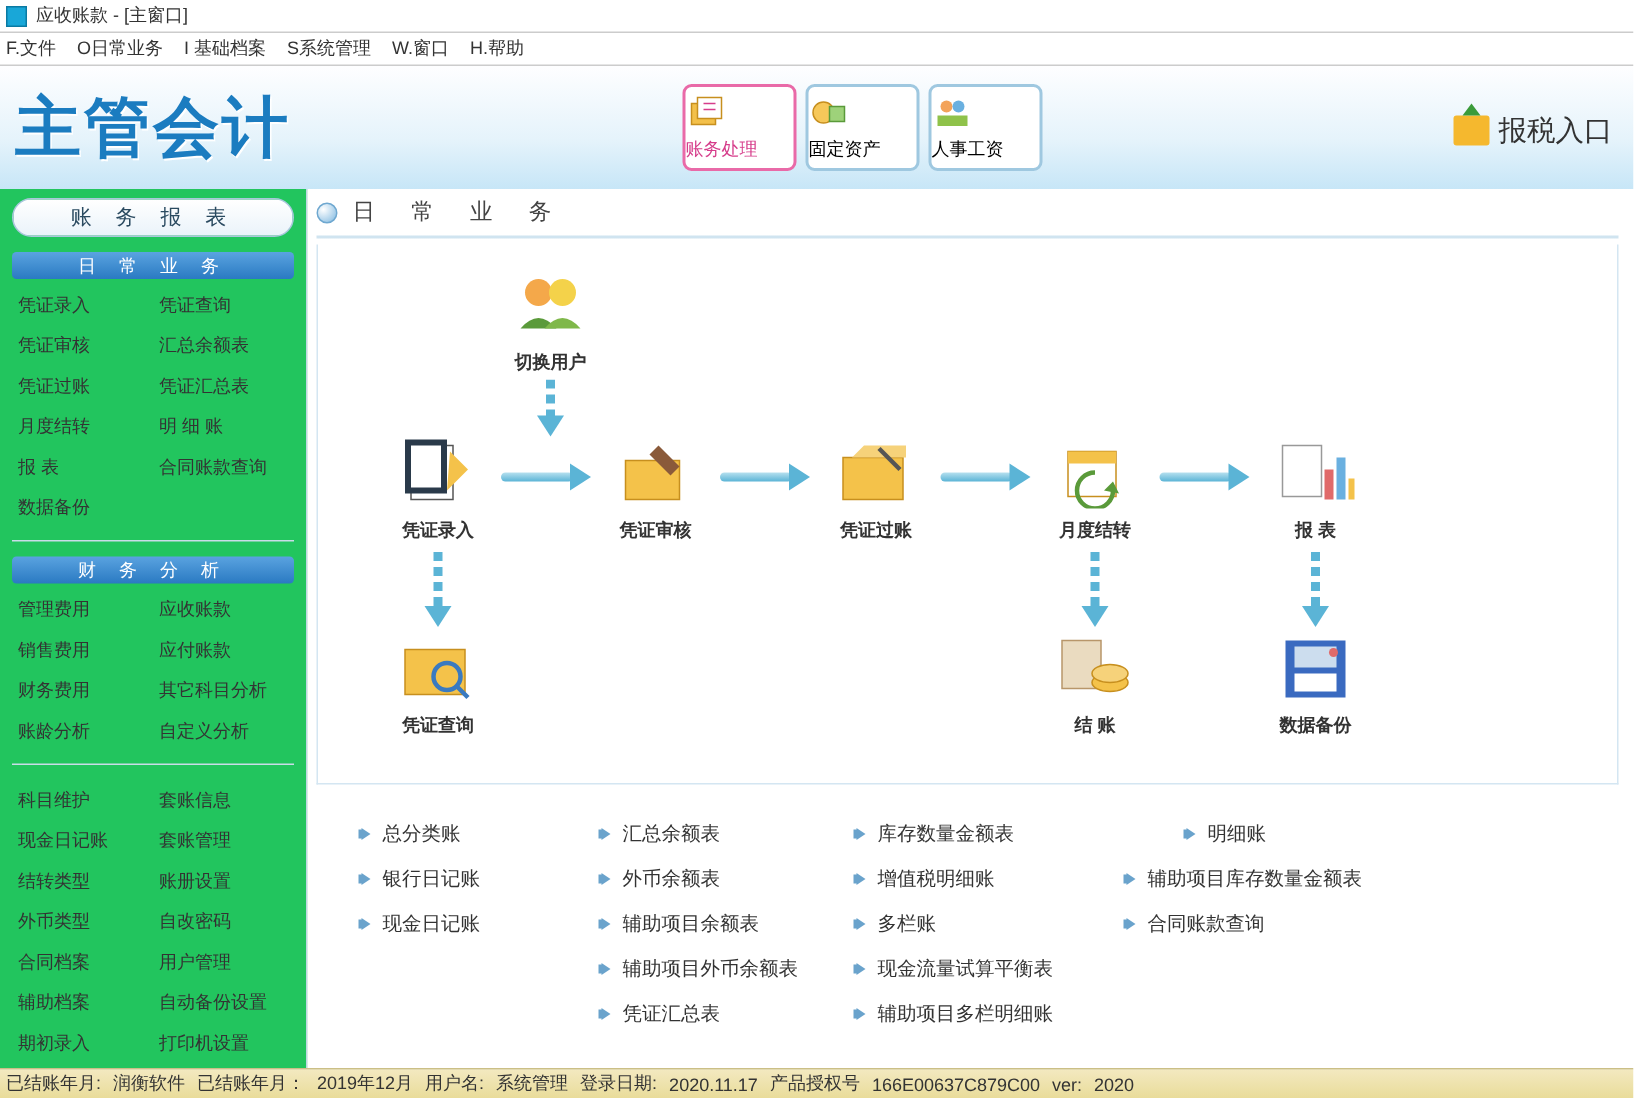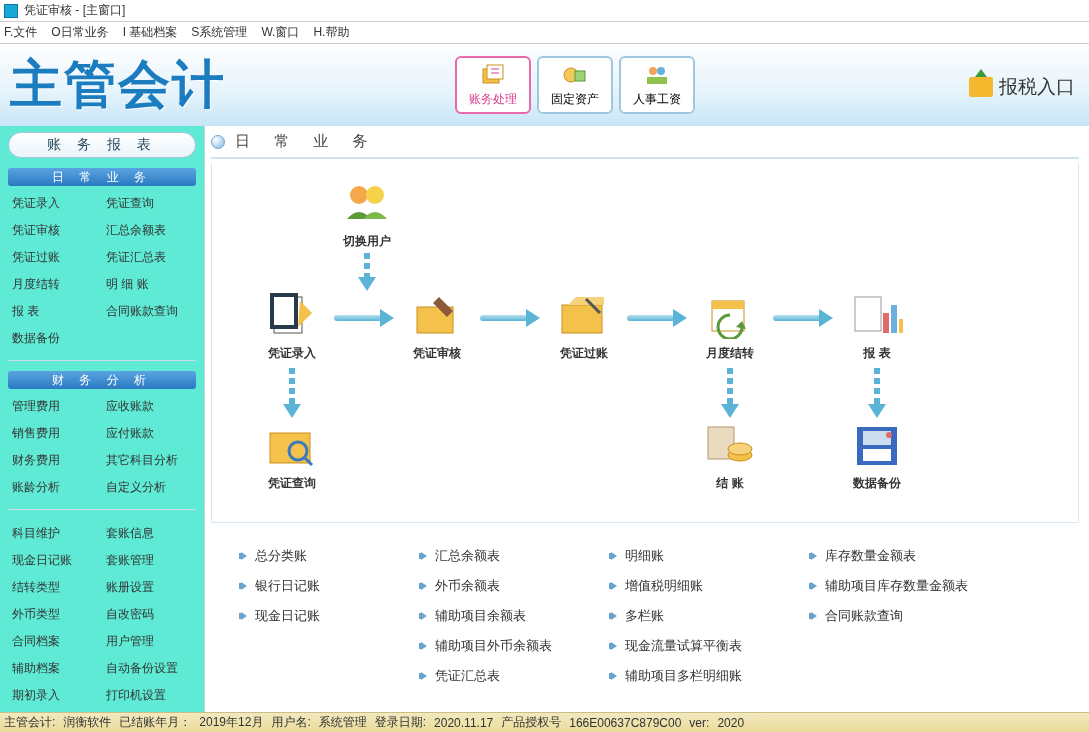--- a/index.html
+++ b/index.html
@@ -7,34 +7,34 @@
 
 
 .title-bar { height: 22px; background: #fff; display: flex; align-items: center; padding-left: 4px; font-size: 12px; color: #333; border-bottom: 1px solid #ccc; }
 .title-bar .app-icon { width: 14px; height: 14px; background: #19a7d8; margin-right: 6px; display: inline-block; border: 1px solid #0a7aa3; }
 
 
 .menu-bar { height: 22px; background: #fff; display: flex; align-items: center; padding-left: 4px; font-size: 12px; color: #333; gap: 14px; border-bottom: 1px solid #ccc; }
 
 
 .header-banner { height: 82px; background: linear-gradient(to bottom, #fefeff 0%, #e5f3fb 60%, #c7e6f7 100%); display: flex; align-items: center; padding: 0 10px; position: relative; }
-.logo-text { font-size: 52px; font-weight: bold; color: #1b7cc0; letter-spacing: 2px; text-shadow: 1px 1px 0 #fff; font-family: "SimHei", sans-serif; }
+.logo-text { font-size: 44px; font-weight: bold; color: #1b7cc0; letter-spacing: 2px; text-shadow: 1px 1px 0 #fff; font-family: "SimHei", sans-serif; }
 .top-buttons { position: absolute; left: 455px; top: 12px; display: flex; gap: 6px; }
-.top-btn { width: 76px; height: 58px; background: #fff; border: 2px solid #9fc8e0; border-radius: 6px; display: flex; flex-direction: column; align-items: center; justify-content: center; font-size: 12px; cursor: pointer; }
+.top-btn { width: 76px; height: 58px; background: #fff; border: 2px solid #9fc8e0; border-radius: 6px; display: flex; flex-direction: column; justify-content: center; font-size: 12px; cursor: pointer; }
 .top-btn.active { border-color: #e96aa8; color: #d63d8b; }
 .top-btn .ico { width: 28px; height: 24px; margin-bottom: 4px; }
 .tax-entry { position: absolute; right: 14px; top: 30px; display: flex; align-items: center; gap: 6px; font-size: 19px; color: #333; cursor: pointer; }
 .tax-entry .tax-ico { width: 24px; height: 20px; background: #f5b82e; border-radius: 2px; position: relative; }
 .tax-entry .tax-ico::before { content: ""; position: absolute; top: -8px; left: 6px; width: 0; height: 0; border-left: 6px solid transparent; border-right: 6px solid transparent; border-bottom: 8px solid #3a9b3a; }
 
 
 .body-wrap { display: flex; height: 586px; background: #fff; }
 
 
-.sidebar { width: 205px; background: #5eead4; border-right: 1px solid #c0d6e4; padding: 6px 8px; overflow: hidden; }
+.sidebar { width: 205px; background: #22c55e; border-right: 1px solid #c0d6e4; padding: 6px 8px; overflow: hidden; }
 .side-title-pill { background: linear-gradient(to bottom, #fff, #eaf3fa); border: 1px solid #a9c7dc; border-radius: 14px; height: 26px; display: flex; align-items: center; justify-content: center; font-size: 14px; letter-spacing: 6px; color: #2a4a60; margin-bottom: 10px; }
 .side-section-hdr { background: linear-gradient(to bottom, #5aa3e0, #2a7ac2); color: #fff; height: 18px; font-size: 12px; letter-spacing: 6px; display: flex; align-items: center; justify-content: center; border-radius: 3px; margin-bottom: 4px; }
 .side-grid { display: grid; grid-template-columns: 1fr 1fr; font-size: 12px; color: #333; }
 .side-grid div { padding: 5px 4px; cursor: pointer; }
 .side-sep { height: 1px; background: #c9dce8; margin: 8px 0 10px; }
 
 
 .main { flex: 1; background: #fff; padding: 6px 10px 0 6px; position: relative; overflow: hidden; }
 .main-hdr { display: flex; align-items: center; gap: 10px; margin-bottom: 6px; }
 .main-hdr-dot { width: 14px; height: 14px; border-radius: 50%; background: radial-gradient(circle at 30% 30%, #fff, #7fb8e0); border: 1px solid #6fa8d0; }
@@ -48,40 +48,40 @@
 .arrow-h { position: absolute; height: 14px; }
 .arrow-h::before { content: ""; position: absolute; left: 0; right: 12px; top: 4px; height: 6px; background: linear-gradient(to bottom, #b6e0ef, #5bb4d6); border-radius: 3px; }
 .arrow-h::after { content: ""; position: absolute; right: 0; top: -2px; width: 0; height: 0; border-top: 9px solid transparent; border-bottom: 9px solid transparent; border-left: 14px solid #5bb4d6; }
 
 .arrow-v { position: absolute; width: 14px; }
 .arrow-v-dash { position: absolute; width: 6px; background-image: linear-gradient(to bottom, #5bb4d6 60%, transparent 40%); background-size: 6px 10px; left: 4px; top: 0; bottom: 12px; }
 .arrow-v::after { content: ""; position: absolute; bottom: 0; left: -2px; width: 0; height: 0; border-left: 9px solid transparent; border-right: 9px solid transparent; border-top: 14px solid #5bb4d6; }
 
 
 .link-area { margin-top: 18px; }
-.link-row { display: flex; padding: 6px 30px; gap: 20px; }
+.link-row { display: flex; padding: 6px 30px; }
 .link-col { display:flex; align-items:center; gap:8px; font-size: 13px; color: #333; cursor: pointer; }
 .link-col.c1 { width: 160px; }
 .link-col.c2 { width: 170px; }
 .link-col.c3 { width: 180px; }
 .link-col.c4 { width: 220px; }
 .bullet { width: 0; height: 0; border-top: 4px solid transparent; border-bottom: 4px solid transparent; border-left: 6px solid #6aa3cc; display:inline-block; box-shadow: -3px 0 0 -1px #6aa3cc; }
 
 
 .status-bar { height: 20px; background: linear-gradient(to bottom, #f3e9c0, #e9dc9a); font-size: 12px; color: #333; display: flex; align-items: center; padding-left: 4px; gap: 8px; border-top: 1px solid #cbbf86; }
 
 
 svg { display:block; }
 </style>
 </head>
 <body>
 
 <div class="title-bar">
   <span class="app-icon"></span>
-  <span>凭证审核 - [主窗口]</span>
+  <span>应收账款 - [主窗口]</span>
 </div>
 
 <div class="menu-bar">
   <span>F.文件</span>
   <span>O日常业务</span>
   <span>I 基础档案</span>
   <span>S系统管理</span>
   <span>W.窗口</span>
   <span>H.帮助</span>
 </div>
@@ -311,27 +311,27 @@
     <div class="link-area">
       <div class="link-row">
         <div class="link-col c1">
             <span class="bullet"></span>
             <span>总分类账</span>
           </div>
         <div class="link-col c2">
             <span class="bullet"></span>
             <span>汇总余额表</span>
           </div>
+        <div class="link-col c4">
+            <span class="bullet"></span>
+            <span>库存数量金额表</span>
+          </div>
         <div class="link-col c3">
             <span class="bullet"></span>
             <span>明细账</span>
-          </div>
-        <div class="link-col c4">
-            <span class="bullet"></span>
-            <span>库存数量金额表</span>
           </div>
       </div>
       <div class="link-row">
         <div class="link-col c1">
             <span class="bullet"></span>
             <span>银行日记账</span>
           </div>
         <div class="link-col c2">
             <span class="bullet"></span>
             <span>外币余额表</span>
@@ -393,21 +393,21 @@
         <div class="link-col c4" style="visibility:hidden">
             <span class="bullet"></span>
             <span></span>
           </div>
       </div>
     </div>
   </div>
 </div>
 
 <div class="status-bar">
-  <span>主管会计:</span>
+  <span>已结账年月:</span>
     <span>润衡软件</span>
   <span>已结账年月：</span>
     <span>2019年12月</span>
   <span>用户名:</span>
     <span>系统管理</span>
   <span>登录日期:</span>
     <span>2020.11.17</span>
   <span>产品授权号</span>
     <span>166E00637C879C00</span>
   <span>ver:</span>

